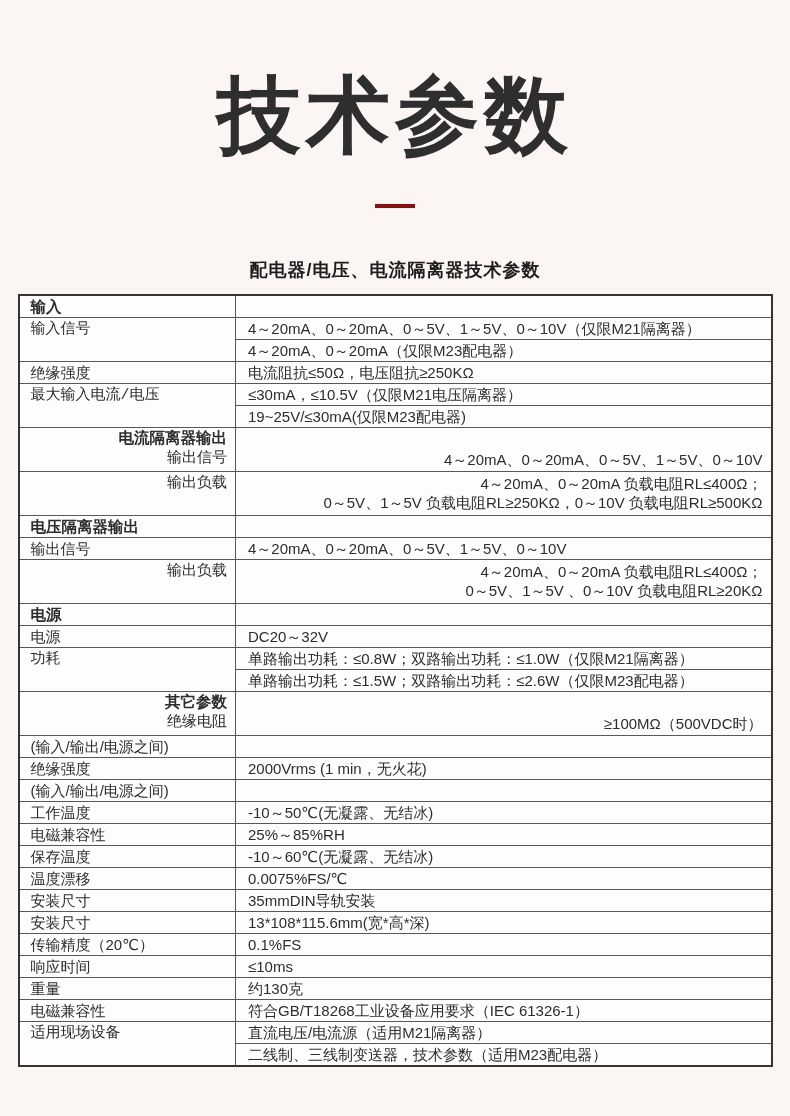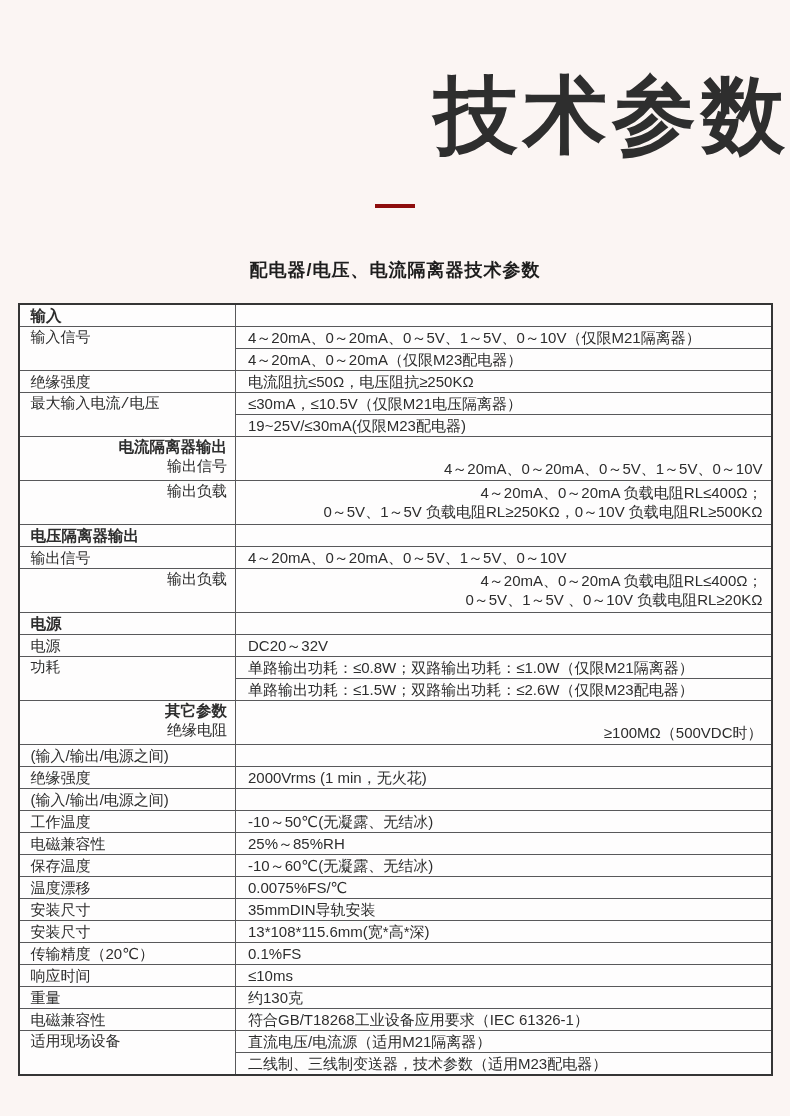--- a/index.html
+++ b/index.html
@@ -8,42 +8,42 @@
     position:relative;
     width:790px; height:1116px;
     margin:0 auto;
     background:#fbf5f3;
     font-family:"Liberation Sans","DejaVu Sans",sans-serif;
     color:#2d2d2d;
     overflow:hidden;
   }
   .page-title {
     margin-top:62px;
-    text-align:right;
+    text-align:center;
     font-size:84px;
     font-weight:900;
     letter-spacing:5px;
     color:#2e2e2e;
     line-height:1.28;
   }
   .title-divider {
     width:40px; height:4px;
     margin:34px auto 0;
   }
   .page-subtitle {
     margin-top:50px;
     text-align:center;
     font-size:18px;
     font-weight:bold;
     color:#1d1d1d;
     letter-spacing:1px;
   }
   table.spec {
     width:755px;
-    margin:21px auto 0;
+    margin:12px auto 0;
     border-collapse:collapse;
     table-layout:fixed;
     background:#fefdfd;
     border:2px solid #353535;
   }
   table.spec td {
     border:1px solid #58585a;
     font-size:15px;
     line-height:19px;
     padding:1px 8px 1px 12px;

